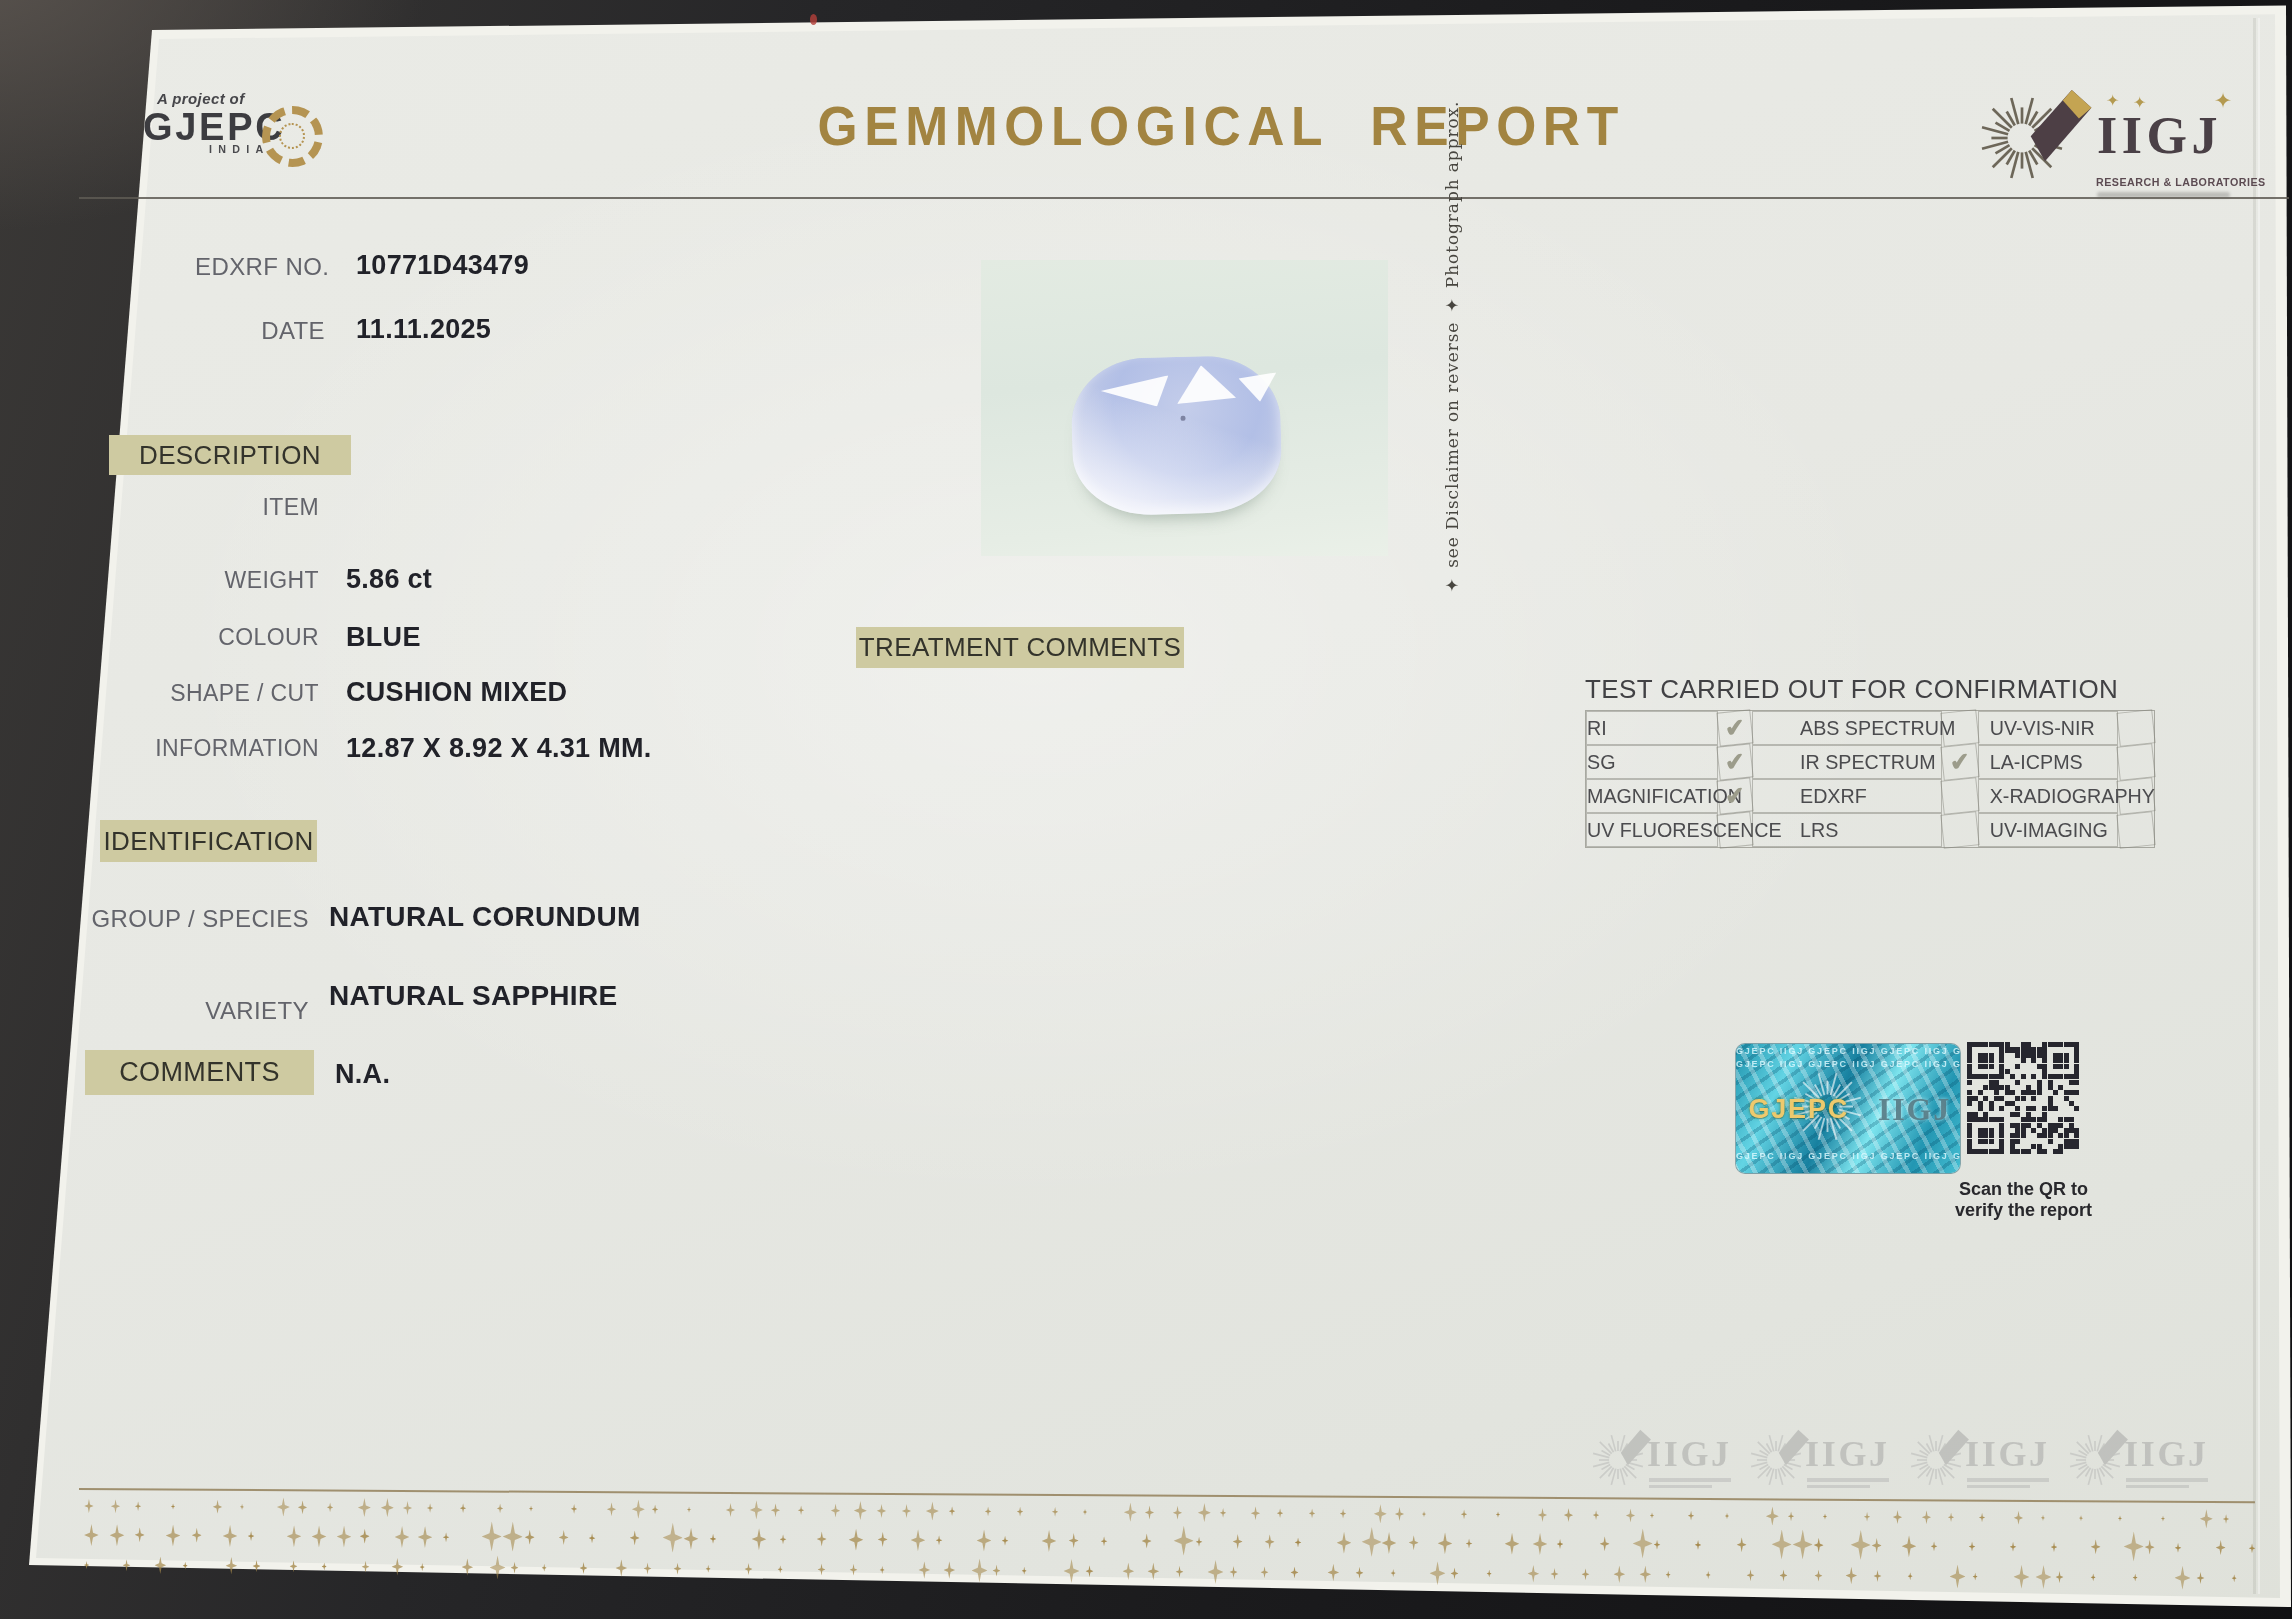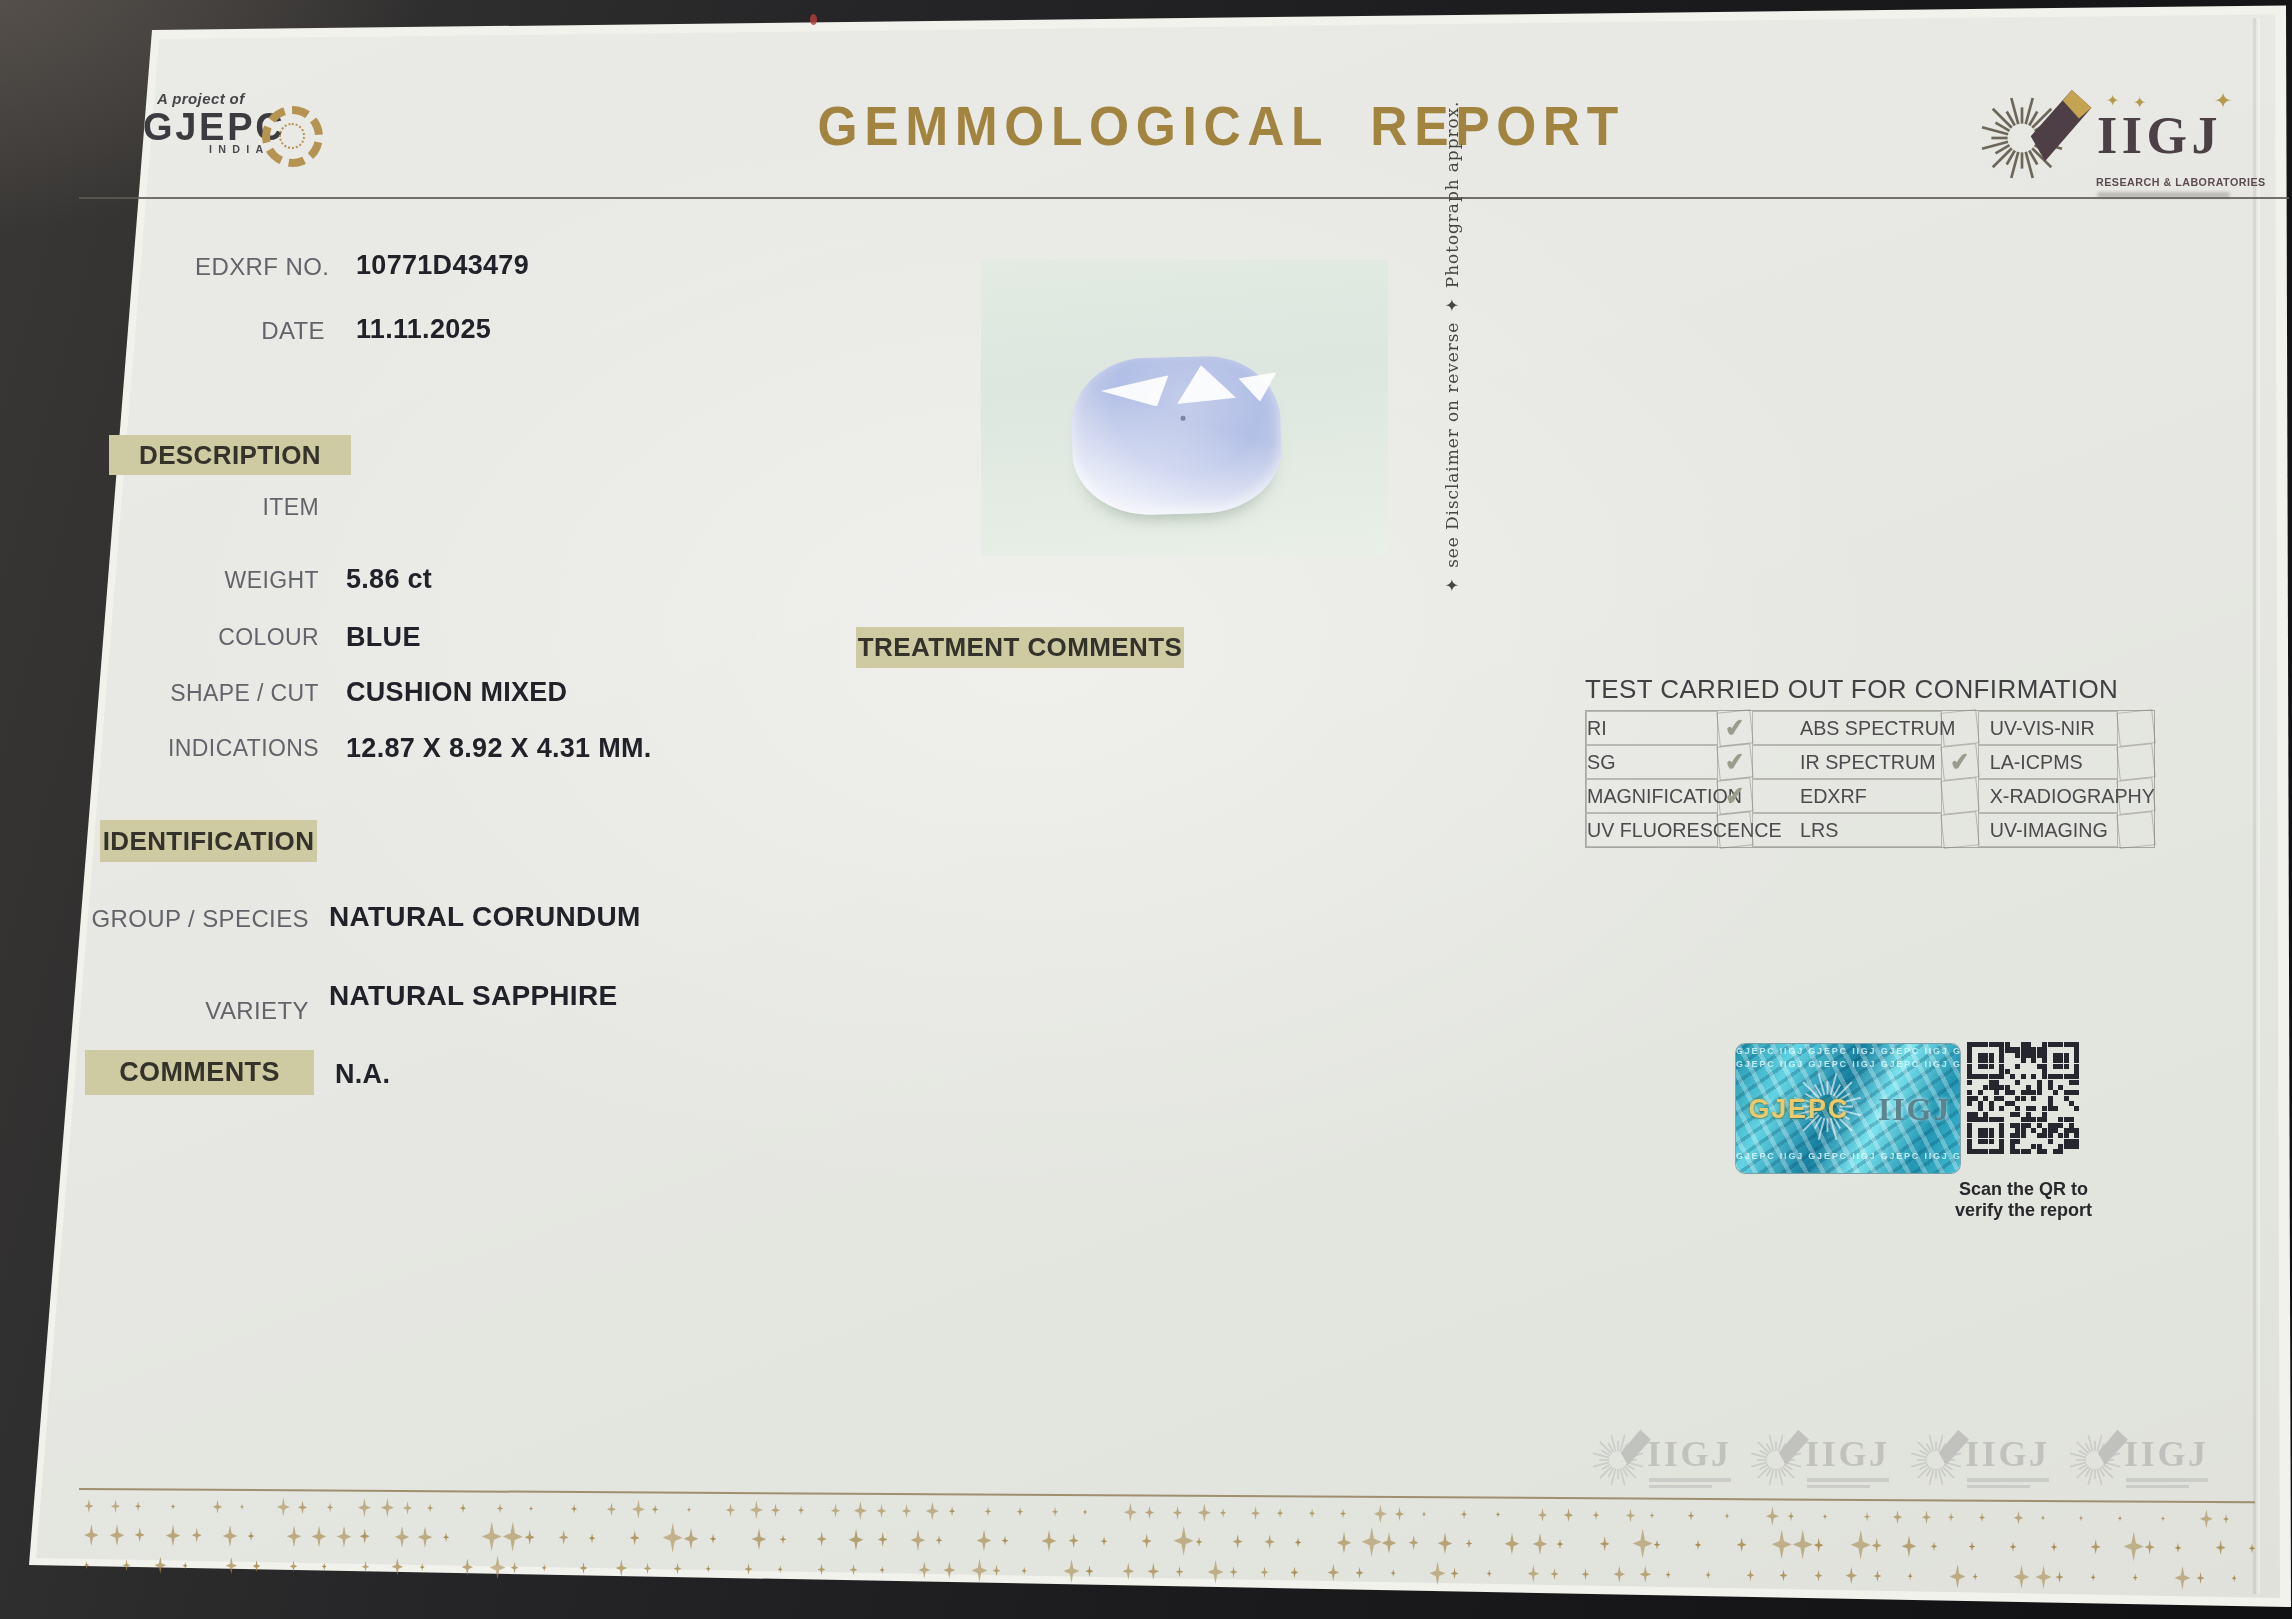--- a/index.html
+++ b/index.html
@@ -31,21 +31,21 @@
     letter-spacing:7.2px;word-spacing:23px;white-space:nowrap;transform:scaleX(.92);transform-origin:center;}
   .hrule{height:1.8px;background:#5e5a53;opacity:.85;}
   .iigj-word{font-family:"Liberation Serif",serif;font-size:52px;font-weight:bold;color:#4a4046;letter-spacing:4.5px;}
   .iigj-sub{font-size:10.7px;font-weight:bold;color:#5c4b52;letter-spacing:0.5px;}
   .fineprint-bar{height:6.3px;background:#9a9a96;filter:blur(1.8px);opacity:.55;border-radius:2.7px;}
   .gold-star{color:#b49a50;position:absolute;}
 
   
   .lbl{color:#63646b;font-size:23px;letter-spacing:0.4px;}
   .val{color:#212229;font-weight:bold;font-size:27px;letter-spacing:0.3px;}
-  .khaki{background:#cecaa1;color:#33332b;font-weight:bold;display:flex;align-items:center;justify-content:center;letter-spacing:0.4px;}
+  .khaki{background:#cecaa1;color:#33332b;font-weight:normal;display:flex;align-items:center;justify-content:center;letter-spacing:0.4px;}
   .r{text-align:right;}
 
   
   #photo{left:981px;top:260px;width:407px;height:296px;
     background:linear-gradient(175deg,#e3ebe2 0%,#dde7df 40%,#e6ede5 85%,#eaf0e8 100%);}
   #stone{position:absolute;left:91px;top:97px;width:209px;height:157px;transform:rotate(-1.5deg);
     border-radius:36% 36% 38% 38% / 42% 42% 40% 40%;
     background:
       linear-gradient(200deg, rgba(255,255,255,0) 40%, rgba(250,250,255,.75) 85%),
       radial-gradient(ellipse at 55% 32%, #c4cdea 0%, #b2bfe6 45%, #c3cce8 72%, #dde2f1 100%);
@@ -161,21 +161,21 @@
   <div class="abs val" style="left:356px;top:314px;">11.11.2025</div>
 
   <div class="abs khaki" style="left:109px;top:435px;width:242px;height:40px;font-size:26px;">DESCRIPTION</div>
   <div class="abs lbl r" style="left:116px;top:494px;width:203px;">ITEM</div>
   <div class="abs lbl r" style="left:116px;top:567px;width:203px;">WEIGHT</div>
   <div class="abs val" style="left:346px;top:564px;">5.86 ct</div>
   <div class="abs lbl r" style="left:116px;top:624px;width:203px;">COLOUR</div>
   <div class="abs val" style="left:346px;top:622px;">BLUE</div>
   <div class="abs lbl r" style="left:116px;top:680px;width:203px;">SHAPE / CUT</div>
   <div class="abs val" style="left:346px;top:677px;">CUSHION MIXED</div>
-  <div class="abs lbl r" style="left:116px;top:735px;width:203px;">INDICATIONS</div>
+  <div class="abs lbl r" style="left:116px;top:735px;width:203px;">INFORMATION</div>
   <div class="abs val" style="left:346px;top:733px;">12.87 X 8.92 X 4.31 MM.</div>
 
   <div class="abs" id="photo">
     <div id="stone">
       <span class="facet" id="facet1"></span>
       <span class="facet" id="facet2"></span>
       <span class="facet" id="facet3"></span>
       <span id="stone-speck"></span>
     </div>
   </div>

